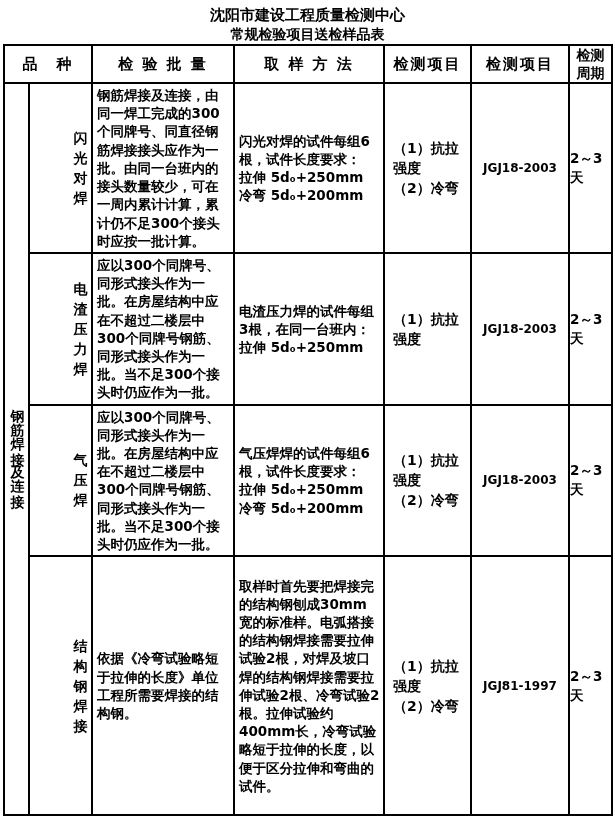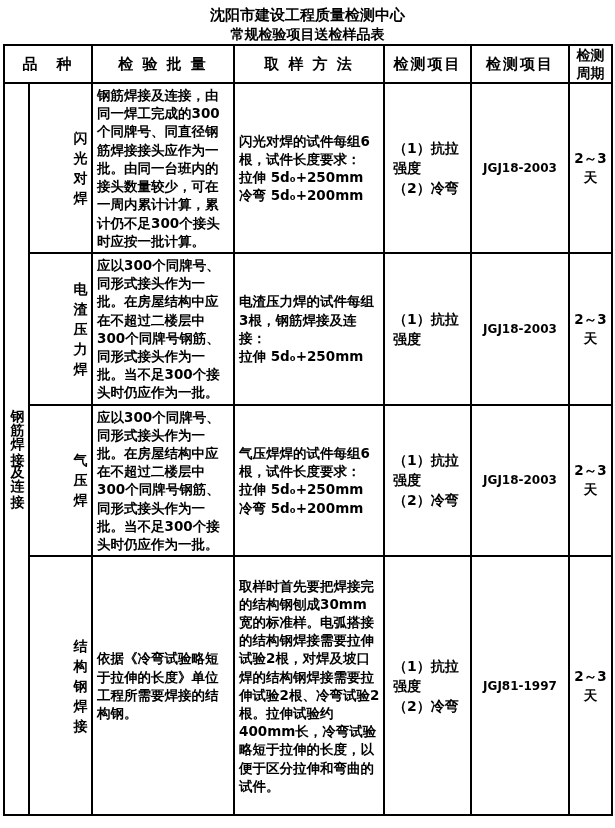--- a/index.html
+++ b/index.html
@@ -85,21 +85,21 @@
     text-align: left;
     padding: 2px 2px 2px 8px;
     line-height: 20px;
     font-size: 14px;
   }
   td.cell-std {
     text-align: center;
     font-size: 12px;
   }
   td.cell-per {
-    text-align: center;
+    text-align: left;
     font-size: 13.5px;
     line-height: 19px;
   }
 </style>
 </head>
 <body>
 
 <div class="page">
   <div class="title1">沈阳市建设工程质量检测中心</div>
   <div class="title2">常规检验项目送检样品表</div>
@@ -137,21 +137,21 @@
         <td class="cell-item">（1）抗拉强度
 （2）冷弯</td>
         <td class="cell-std">JGJ18-2003</td>
         <td class="cell-per">2～3
 天</td>
       </tr>
       <tr class="r2">
         <td class="cell-name">电渣
 压力焊</td>
         <td class="cell-batch">应以300个同牌号、同形式接头作为一批。在房屋结构中应在不超过二楼层中300个同牌号钢筋、同形式接头作为一批。当不足300个接头时仍应作为一批。</td>
-        <td class="cell-samp">电渣压力焊的试件每组3根，钢筋焊接及连接：
+        <td class="cell-samp">电渣压力焊的试件每组3根，在同一台班内：
 拉伸 5d₀+250mm</td>
         <td class="cell-item">（1）抗拉强度</td>
         <td class="cell-std">JGJ18-2003</td>
         <td class="cell-per">2～3
 天</td>
       </tr>
       <tr class="r3">
         <td class="cell-name">气压焊</td>
         <td class="cell-batch">应以300个同牌号、同形式接头作为一批。在房屋结构中应在不超过二楼层中300个同牌号钢筋、同形式接头作为一批。当不足300个接头时仍应作为一批。</td>
         <td class="cell-samp">气压焊焊的试件每组6根，试件长度要求：

